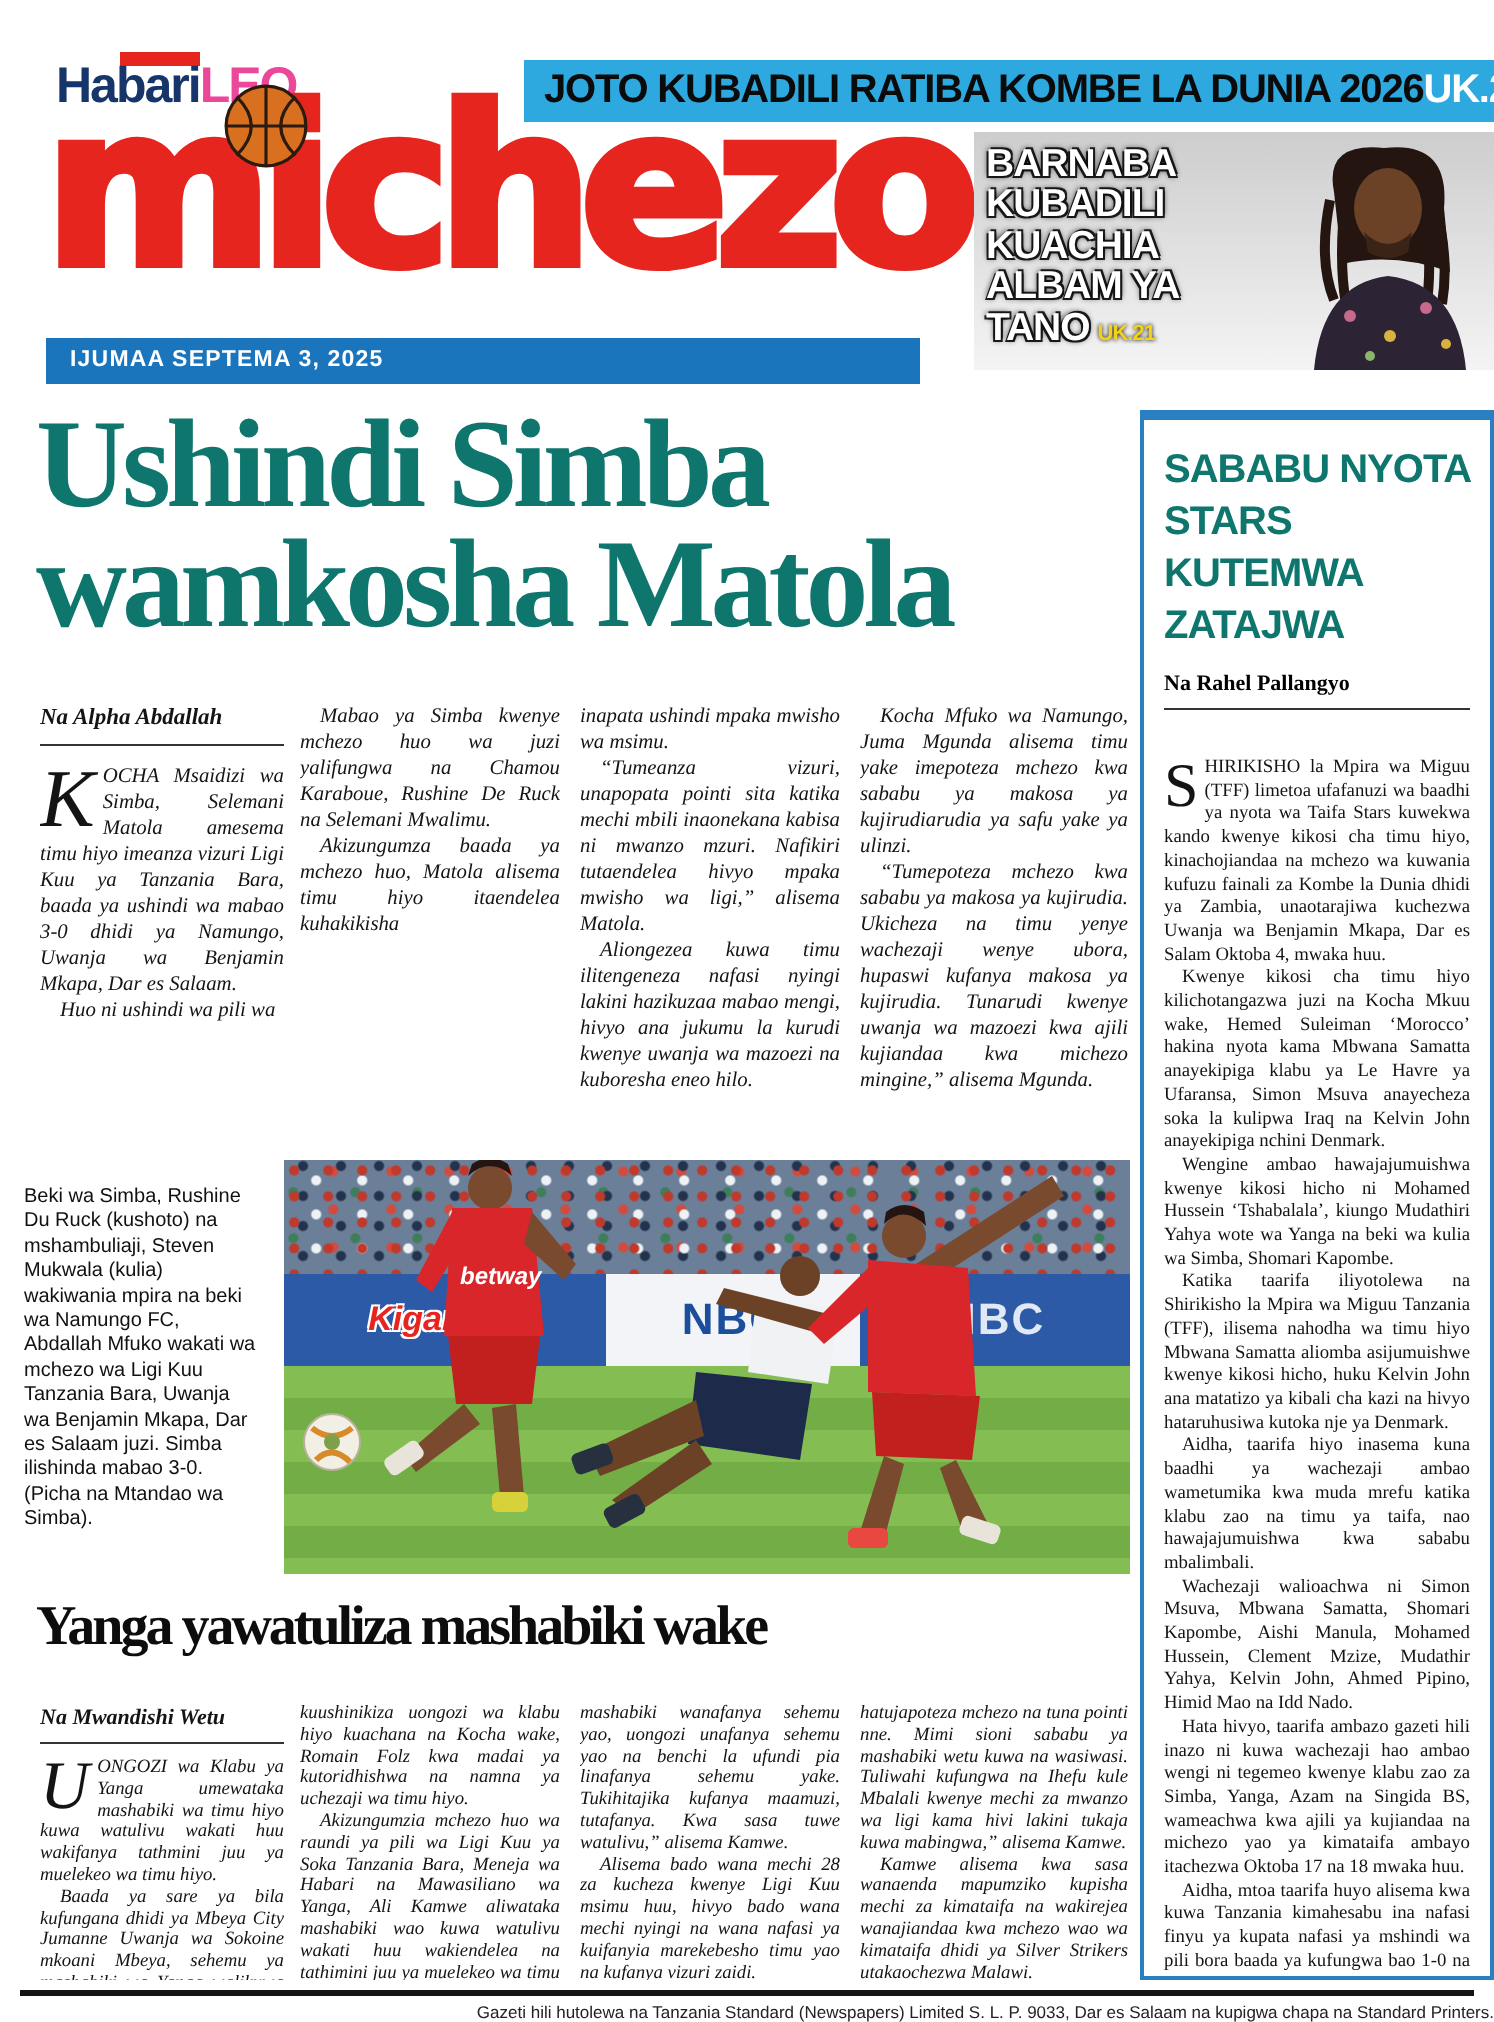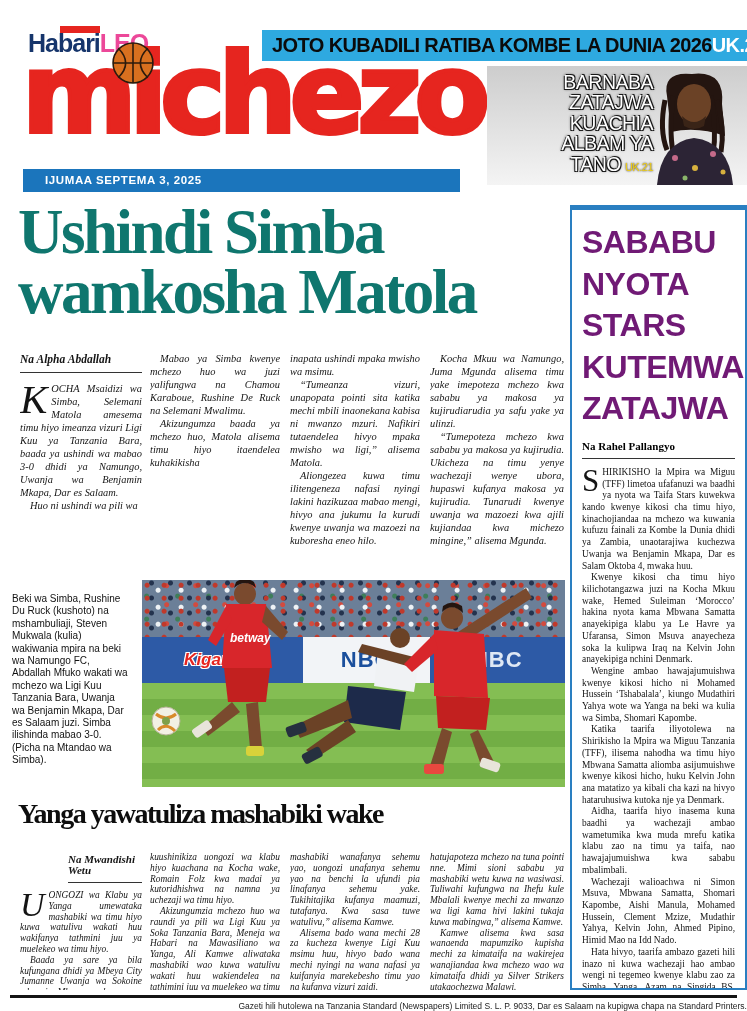--- a/index.html
+++ b/index.html
@@ -18,26 +18,26 @@
     font-size:25px;letter-spacing:-1px;line-height:1;white-space:nowrap;}
   .brand .b1{color:#16356b;} .brand .b2{color:#ec4899;}
   .brand-tag{left:60px;top:26px;width:40px;height:7px;background:#e6251f;}
   .mast-title{left:22px;top:34px;font-family:"DejaVu Sans",sans-serif;font-weight:bold;
     font-size:110px;line-height:1.1;letter-spacing:-7px;color:#e6251f;
     -webkit-text-stroke:4px #e6251f;white-space:nowrap;}
   .ball{left:112px;top:42px;width:42px;height:42px;}
 
   .date-bar{left:23px;top:169px;width:437px;height:23px;background:#1b75bc;color:#fff;
     font-family:"Liberation Sans",sans-serif;font-weight:bold;font-size:11.5px;letter-spacing:0.6px;
-    line-height:23px;padding-left:22px;box-sizing:border-box;}
+    line-height:23px;padding-left:12px;box-sizing:border-box;}
 
   
   .promo{left:487px;top:66px;width:260px;height:119px;background:linear-gradient(180deg,#cdcdcd,#f4f4f4);overflow:hidden;}
-  .promo-text{position:absolute;left:6px;top:6px;width:160px;text-align:right;
-    font-family:"Liberation Sans",sans-serif;font-weight:normal;font-size:19.5px;line-height:1.05;
+  .promo-text{position:absolute;left:6px;top:6px;width:160px;text-align:left;
+    font-family:"Liberation Sans",sans-serif;font-weight:bold;font-size:19.5px;line-height:1.05;
     color:#ffffff;letter-spacing:-0.5px;
     text-shadow:0 0 3px #000,1px 1px 0 #222,-1px 1px 0 #222,1px -1px 0 #222;}
   .promo-ref{font-size:11px;color:#f3d117;text-shadow:0 0 2px #000;margin-left:4px;}
   .promo-man{position:absolute;right:0;top:0;width:110px;height:119px;}
 
   
   .headline1{left:18px;top:203px;width:552px;font-weight:bold;font-size:63px;line-height:0.95;
     letter-spacing:-2.5px;color:#0f766e;font-family:"Liberation Serif",serif;}
   .headline2{left:18px;top:800px;width:552px;font-weight:bold;font-size:28px;line-height:1;
     letter-spacing:-1.5px;color:#0d0d0d;white-space:nowrap;font-family:"Liberation Serif",serif;}
@@ -53,21 +53,21 @@
   .a1c1{left:20px;top:352px;width:122px;height:226px;}
   .a1c2{left:150px;top:352px;width:130px;height:226px;}
   .a1c3{left:290px;top:352px;width:130px;height:226px;}
   .a1c4{left:430px;top:352px;width:134px;height:226px;}
 
   .a2{font-size:9.4px;line-height:10.8px;}
   .a2c1{left:20px;top:852px;width:122px;height:138px;}
   .a2c2{left:150px;top:852px;width:130px;height:138px;}
   .a2c3{left:290px;top:852px;width:130px;height:138px;}
   .a2c4{left:430px;top:852px;width:134px;height:138px;}
-  .a2 .byline{font-size:11px;margin-bottom:7px;margin-left:48px;}
+  .a2 .byline{font-size:11px;margin-bottom:7px;}
   .a2 .dcap{font-size:34px;line-height:27px;}
 
   
   .photo{left:142px;top:580px;width:423px;height:207px;overflow:hidden;background:#79b44b;}
   .crowd{position:absolute;left:0;top:0;width:100%;height:57px;background-color:#6b7f98;
     background-image:
       radial-gradient(circle at 30% 40%, #c0392b 0 2px, transparent 3px),
       radial-gradient(circle at 70% 60%, #eef2f5 0 2px, transparent 3px),
       radial-gradient(circle at 50% 20%, #23324d 0 2px, transparent 3px),
       radial-gradient(circle at 85% 30%, #d24b3f 0 2px, transparent 3px),
@@ -85,24 +85,24 @@
   .players{position:absolute;left:0;top:0;width:100%;height:100%;}
 
   
   .caption{left:12px;top:593px;width:118px;font-family:"Liberation Sans",sans-serif;
     font-size:10px;line-height:12.4px;color:#111;text-align:left;}
 
   
   .sidebar{left:570px;top:205px;width:177px;height:785px;background:#fff;
     border:2px solid #2a7fc1;border-top-width:5px;box-sizing:border-box;
     padding:10px 10px 6px;overflow:hidden;}
-  .sb-head{font-family:"Liberation Sans",sans-serif;font-weight:bold;font-size:32px;
-    line-height:1.3;letter-spacing:-0.5px;color:#701a75;margin:2px 0 10px;}
+  .sb-head{font-family:"Liberation Sans",sans-serif;font-weight:bold;font-size:20px;
+    line-height:1.3;letter-spacing:-0.5px;color:#0f766e;margin:2px 0 10px;}
   .sb-byline{font-family:"Liberation Serif",serif;font-weight:bold;font-size:11px;
-    border-bottom:1.5px solid #333;padding:0 0 6px;margin:0 0 8px;}
+    border-bottom:1.5px solid #333;padding:0 0 6px;margin:0 0 24px;}
   .sb-p{font-size:9.4px;line-height:11.7px;text-align:justify;color:#141414;margin:0;}
   .sb-p.ind{text-indent:9px;}
   .sb-dcap{float:left;font-size:31px;line-height:25px;margin:1px 3px 0 0;}
 
   
   .foot-rule{left:10px;top:995px;width:727px;height:3px;background:#141414;}
   .footer{left:0;top:1001px;width:747px;text-align:right;
     font-family:"Liberation Sans",sans-serif;font-size:8.5px;color:#222;}
 </style>
 </head>
@@ -134,21 +134,21 @@
       <path d="M45 50 q12 12 24 0 l-2 10 q-10 6 -20 0 Z" fill="#3a2417"></path>
       <path d="M20 119 Q24 76 57 72 Q92 76 96 119 Z" fill="#2c2435"></path>
       <circle cx="38" cy="92" r="3" fill="#c56a8a"></circle>
         <circle cx="58" cy="102" r="3" fill="#d8b13e"></circle>
       <circle cx="76" cy="88" r="3" fill="#c56a8a"></circle>
         <circle cx="48" cy="112" r="2.5" fill="#8ab56a"></circle>
       <circle cx="86" cy="106" r="2.5" fill="#d8b13e"></circle>
     </svg>
     <div class="promo-text">
       <span>BARNABA</span><br>
-      <span>ZATAJWA</span><br>
+      <span>KUBADILI</span><br>
       <span>KUACHIA</span><br>
       <span>ALBAM YA</span><br>
       <span>TANO</span><span class="promo-ref">UK.21</span>
     </div>
   </div>
 
   <div class="abs headline1">Ushindi Simba wamkosha Matola</div>
 
   <div class="col a1c1">
     <div class="byline">Na Alpha Abdallah</div>
@@ -158,21 +158,21 @@
   <div class="col a1c2">
     <p class="ind">Mabao ya Simba kwenye mchezo huo wa juzi yalifungwa na Chamou Karaboue, Rushine De Ruck na Selemani Mwalimu.</p>
     <p class="ind">Akizungumza baada ya mchezo huo, Matola alisema timu hiyo itaendelea kuhakikisha</p>
   </div>
   <div class="col a1c3">
     <p>inapata ushindi mpaka mwisho wa msimu.</p>
     <p class="ind">“Tumeanza vizuri, unapopata pointi sita katika mechi mbili inaonekana kabisa ni mwanzo mzuri. Nafikiri tutaendelea hivyo mpaka mwisho wa ligi,” alisema Matola.</p>
     <p class="ind">Aliongezea kuwa timu ilitengeneza nafasi nyingi lakini hazikuzaa mabao mengi, hivyo ana jukumu la kurudi kwenye uwanja wa mazoezi na kuboresha eneo hilo.</p>
   </div>
   <div class="col a1c4">
-    <p class="ind">Kocha Mkuu wa Namungo, Juma Mgunda alisema timu yake imepoteza mchezo kwa sababu ya makosa ya kujirudiarudia ya safu yake ya ulinzi.</p>
+    <p class="ind">Kocha Mfuko wa Namungo, Juma Mgunda alisema timu yake imepoteza mchezo kwa sababu ya makosa ya kujirudiarudia ya safu yake ya ulinzi.</p>
     <p class="ind">“Tumepoteza mchezo kwa sababu ya makosa ya kujirudia. Ukicheza na timu yenye wachezaji wenye ubora, hupaswi kufanya makosa ya kujirudia. Tunarudi kwenye uwanja wa mazoezi kwa ajili kujiandaa kwa michezo mingine,” alisema Mgunda.</p>
   </div>
 
   <div class="abs photo">
     <div class="crowd"></div>
     <div class="boards">
       <div class="board board-left">Kiganjani</div>
       <div class="board board-mid">NBC</div>
       <div class="board board-right">NBC</div>
     </div>

